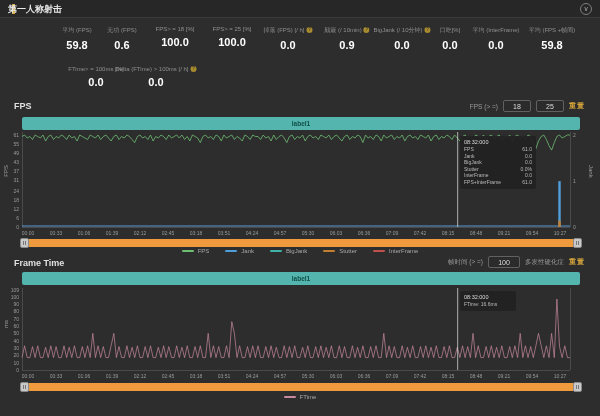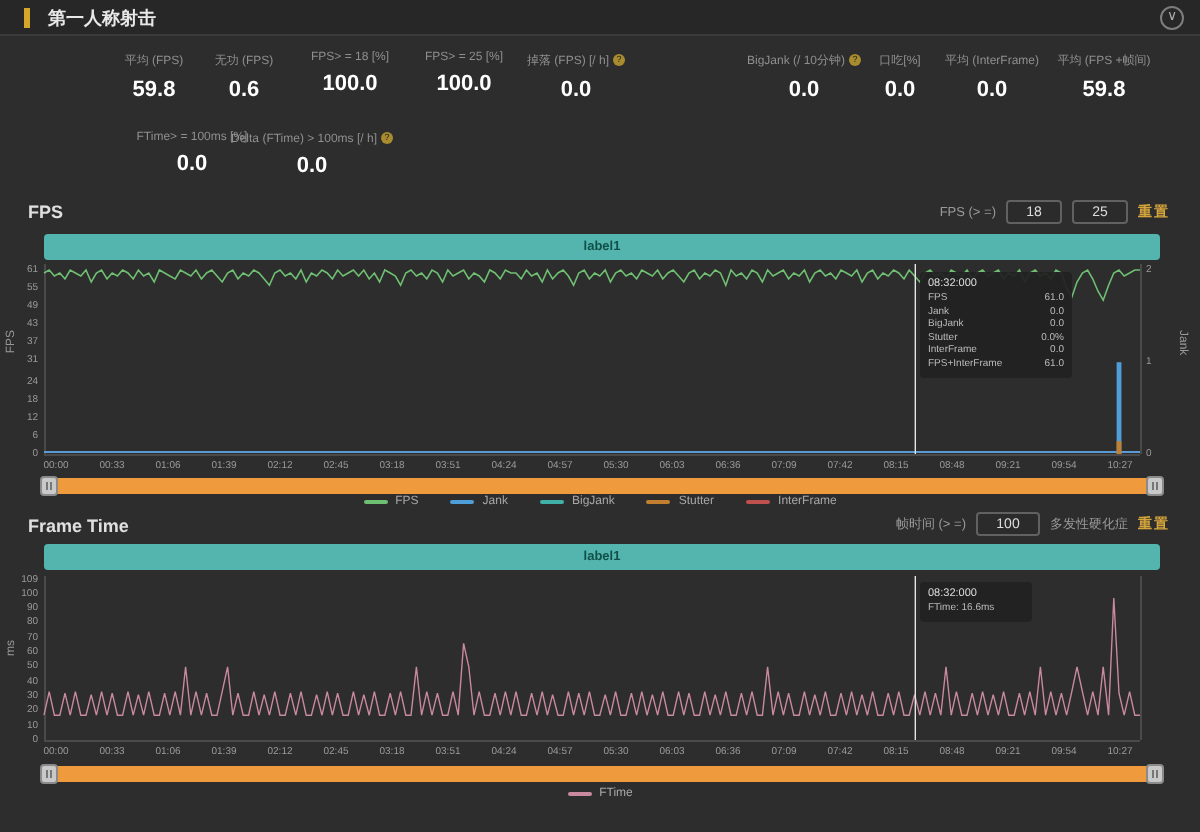--- a/index.html
+++ b/index.html
@@ -1,21 +1,21 @@
 <!DOCTYPE html>
 <html><head>
 <meta charset="utf-8">
 <style>
   html,body{margin:0;padding:0;background:#222;}
   *{box-sizing:border-box;font-family:"Liberation Sans","DejaVu Sans",sans-serif;}
   .app{position:relative;width:600px;height:416px;background:#2d2d2d;overflow:hidden;color:#ccc;}
   
   .titlebar{position:absolute;left:0;top:0;width:600px;height:18px;background:#272727;border-bottom:1px solid #3a3a3a;}
   .accent{position:absolute;left:12px;top:4px;width:3px;height:10px;background:#d4a72c;}
-  .title{position:absolute;left:24px;top:0;line-height:18px;font-size:9px;font-weight:bold;color:#e8e8e8;}
+  .title{position:absolute;left:8px;top:0;line-height:18px;font-size:9px;font-weight:bold;color:#e8e8e8;}
   .collapse{position:absolute;right:8px;top:3px;width:12px;height:12px;border:1px solid #7d7d7d;border-radius:50%;color:#aaa;font-size:7px;line-height:10px;text-align:center;cursor:pointer;}
   
   .stat{position:absolute;transform:translateX(-50%);text-align:center;white-space:nowrap;margin-left:44px;}
   .stat-label{font-size:6px;color:#8f8f8f;}
   .stat-value{font-size:11px;font-weight:bold;color:#fff;margin-top:4px;}
   .help{display:inline-block;width:6px;height:6px;border-radius:50%;background:#a98c2f;color:#1d1d1d;font-size:4.5px;line-height:6px;text-align:center;margin-left:2px;vertical-align:1px;cursor:pointer;}
   
   .sec-h{position:absolute;left:14px;font-size:9px;font-weight:bold;color:#e0e0e0;}
   .controls{position:absolute;display:flex;align-items:center;gap:5px;}
   .ctl-label{font-size:6.5px;color:#999;}
@@ -69,20 +69,24 @@
     <div class="stat-label">FPS&gt; = 18 [%]</div>
     <div class="stat-value">100.0</div>
   </div>
   <div class="stat" style="left:188px;top:26px">
     <div class="stat-label">FPS&gt; = 25 [%]</div>
     <div class="stat-value">100.0</div>
   </div>
   <div class="stat" style="left:244px;top:26px">
     <div class="stat-label"><span>掉落 (FPS) [/ h]</span><span class="help">?</span></div>
     <div class="stat-value">0.0</div>
+  </div>
+  <div class="stat" style="left:303px;top:26px">
+    <div class="stat-label"><span>颠簸 (/ 10min)</span><span class="help">?</span></div>
+    <div class="stat-value">0.9</div>
   </div>
   <div class="stat" style="left:358px;top:26px">
     <div class="stat-label"><span>BigJank (/ 10分钟)</span><span class="help">?</span></div>
     <div class="stat-value">0.0</div>
   </div>
   <div class="stat" style="left:406px;top:26px">
     <div class="stat-label">口吃[%]</div>
     <div class="stat-value">0.0</div>
   </div>
   <div class="stat" style="left:452px;top:26px">

